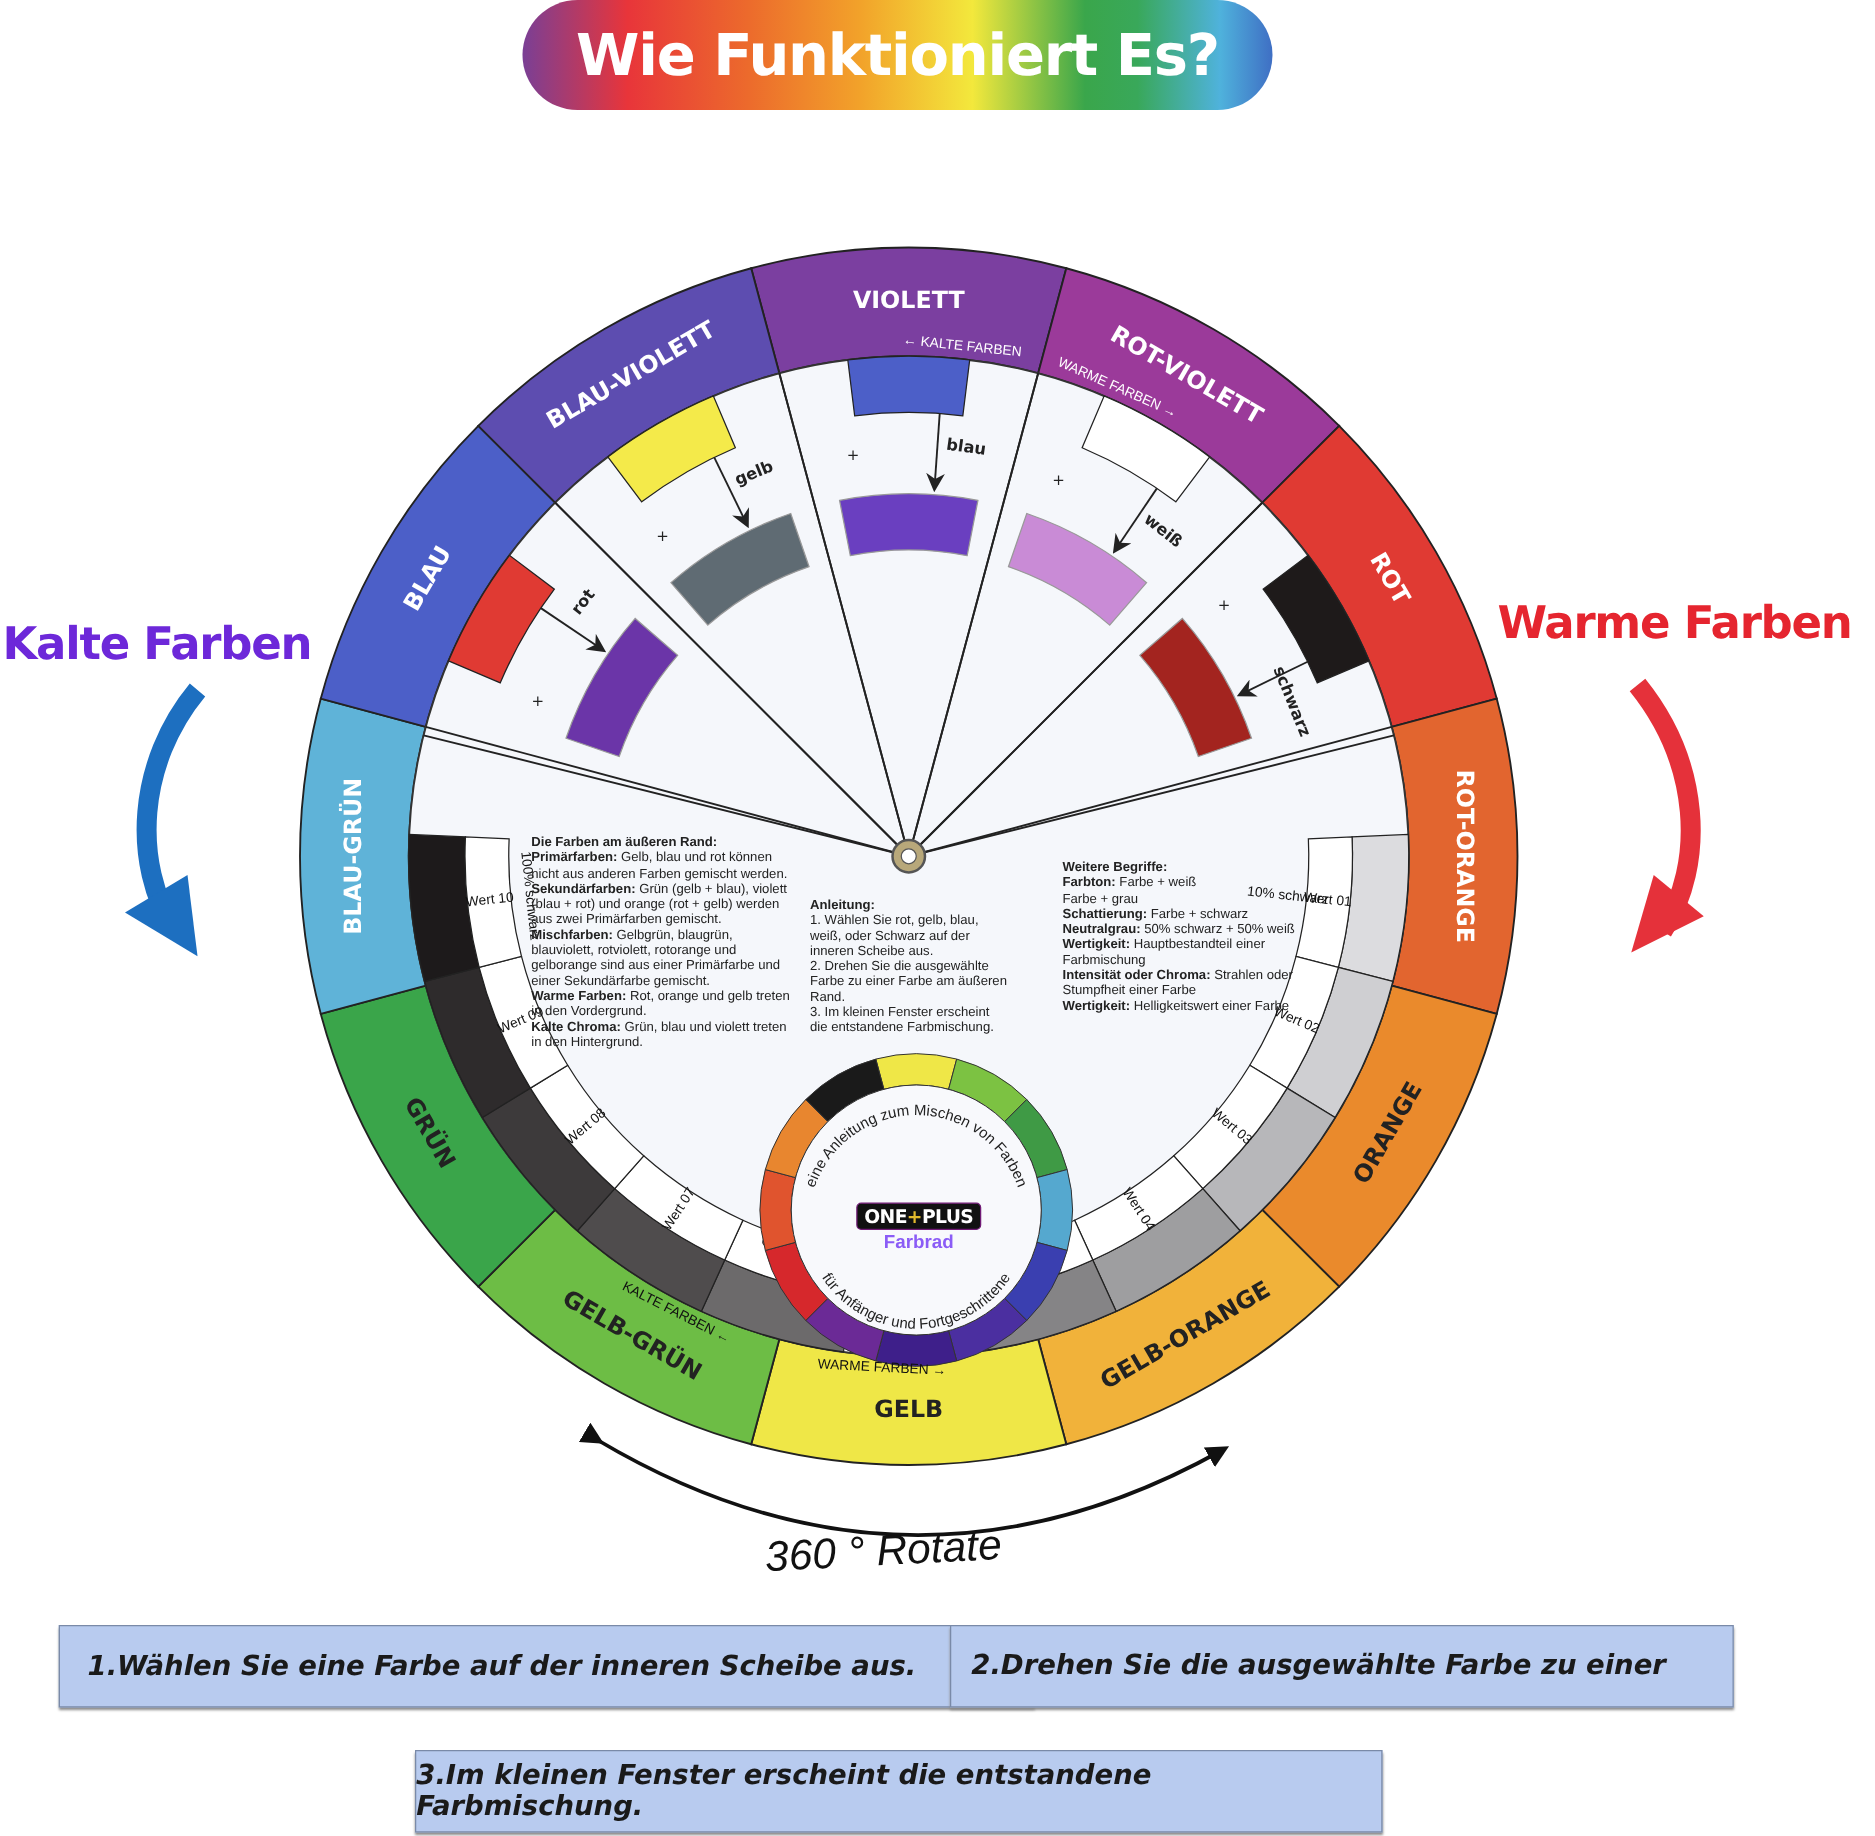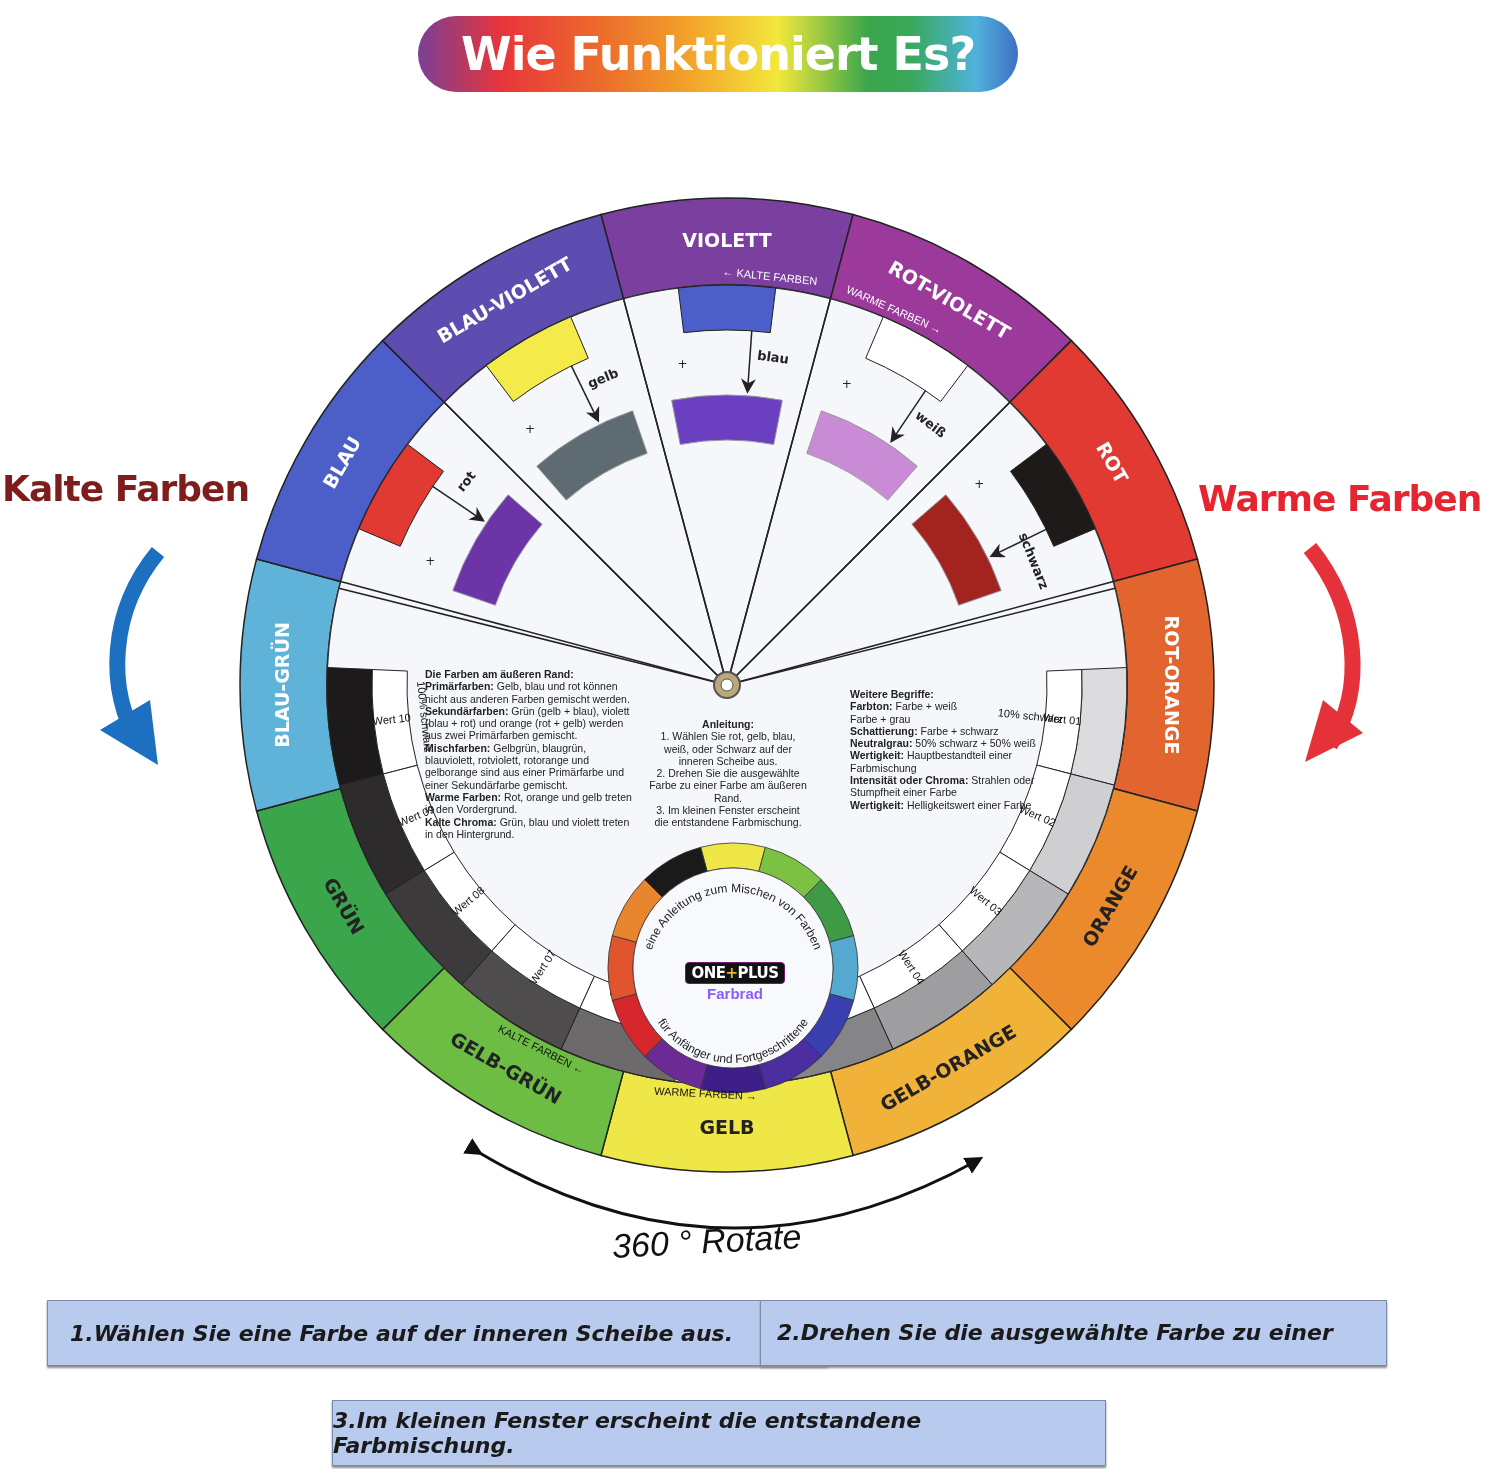--- a/index.html
+++ b/index.html
@@ -1,35 +1,35 @@
 <!DOCTYPE html>
 <html><head>
 <meta charset="utf-8">
 <style>
   html,body{margin:0;padding:0;background:#ffffff;}
   body{width:1500px;height:1469px;position:relative;overflow:hidden;font-family:"DejaVu Sans",sans-serif;}
-  .title-pill{position:absolute;left:418px;top:16px;width:600px;height:76px;border-radius:44px;
+  .title-pill{position:absolute;left:418px;top:0;width:600px;height:88px;border-radius:44px;
     background:linear-gradient(90deg,#7a3f95 0%,#e8353a 14%,#ec6a2c 30%,#f2a22a 45%,#f3e83c 60%,#3aa64b 75%,#39a85a 82%,#4fb2dc 93%,#3f6fc4 100%);
     display:flex;align-items:center;justify-content:center;}
   .title-pill span{color:#fff;font-family:"DejaVu Sans",sans-serif;font-weight:bold;font-size:46px;letter-spacing:-1px;}
   .side-label{position:absolute;font-family:"DejaVu Sans",sans-serif;font-weight:bold;font-size:36px;letter-spacing:-1px;}
-  .kalte{left:2px;top:468px;color:#7f1d1d;}
+  .kalte{left:2px;top:495px;color:#6d28d9;}
   .warme{left:1198px;top:478px;color:#e5252f;}
   svg.wheel{position:absolute;left:0;top:0;}
   .step-box{position:absolute;background:#b8cbef;border:1px solid #7a8aa8;box-shadow:0 2px 2px #8a8a8a;
     font-family:"DejaVu Sans",sans-serif;font-weight:bold;font-style:italic;font-size:22px;color:#1a1a1a;
     display:flex;align-items:center;box-sizing:border-box;}
   .step1{left:47px;top:1300px;width:781px;height:66px;padding-left:22px;}
   .step2{left:760px;top:1300px;width:627px;height:66px;padding-left:16px;line-height:30px;}
   .step3{left:332px;top:1400px;width:774px;height:66px;justify-content:center;}
   .rotate-label{position:absolute;left:612px;top:1222px;font-family:"Liberation Sans",sans-serif;font-style:italic;font-size:34px;color:#111;transform:rotate(-3deg);}
   .info{position:absolute;font-family:"Liberation Sans",sans-serif;font-size:10.5px;line-height:12.3px;color:#222;}
   .info b{font-weight:bold;}
   .info-left{left:425px;top:668px;width:210px;}
-  .info-mid{left:648px;top:718px;width:160px;text-align:center;}
+  .info-mid{left:648px;top:718px;width:160px;text-align:left;}
   .info-right{left:850px;top:688px;width:190px;}
   .logo{position:absolute;left:683px;top:962px;width:104px;text-align:center;}
   .logo-box{display:inline-block;background:#111;color:#fff;font-family:"DejaVu Sans",sans-serif;font-weight:bold;font-size:15px;padding:1px 5px;border-radius:4px;border:1px solid #701a75;letter-spacing:-0.5px;}
   .logo-box .plus{color:#e2b92d;}
   .logo-sub{font-family:"Liberation Sans",sans-serif;font-weight:bold;font-size:15px;color:#8b5cf6;margin-top:1px;}
 </style>
 </head>
 <body>
 
 <div class="title-pill">

